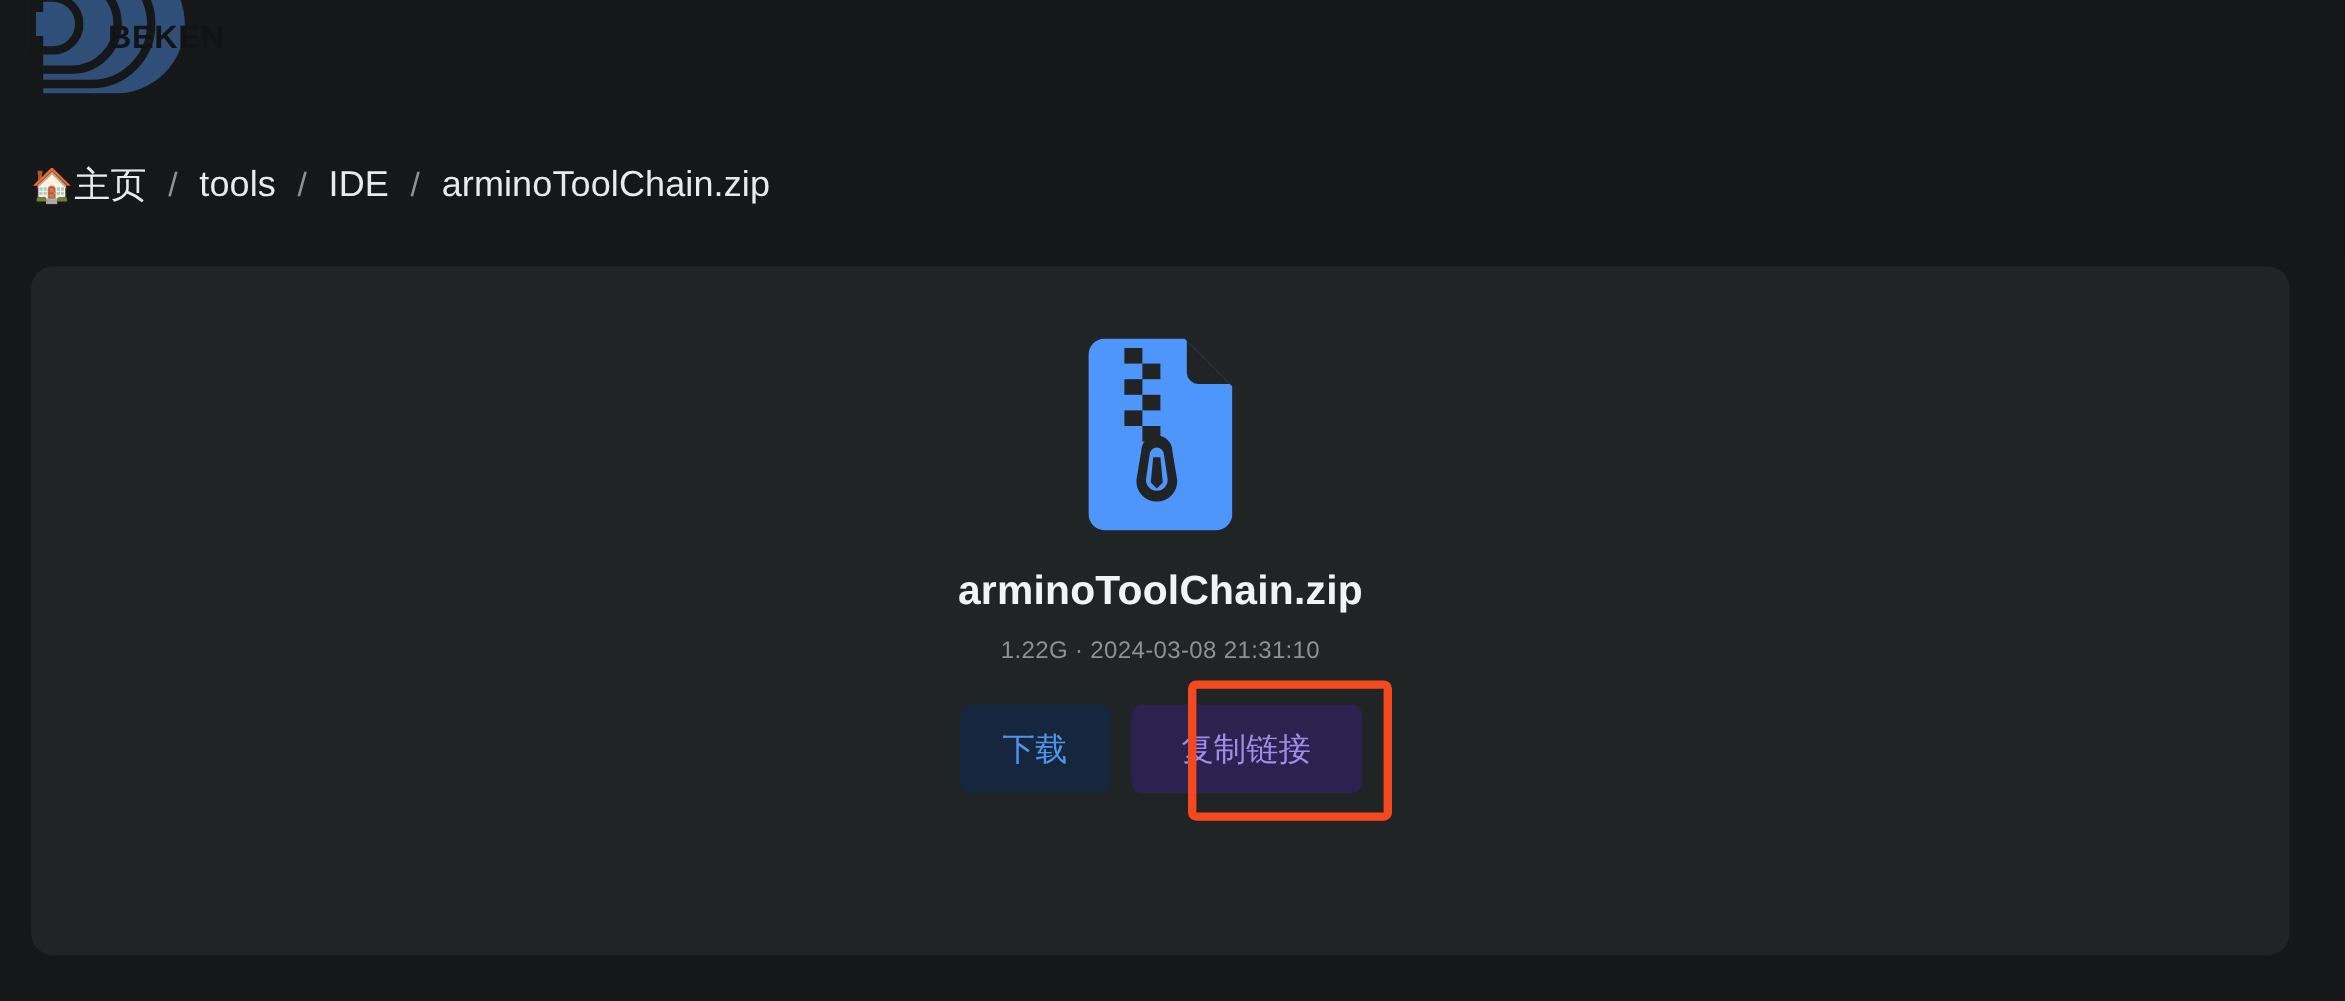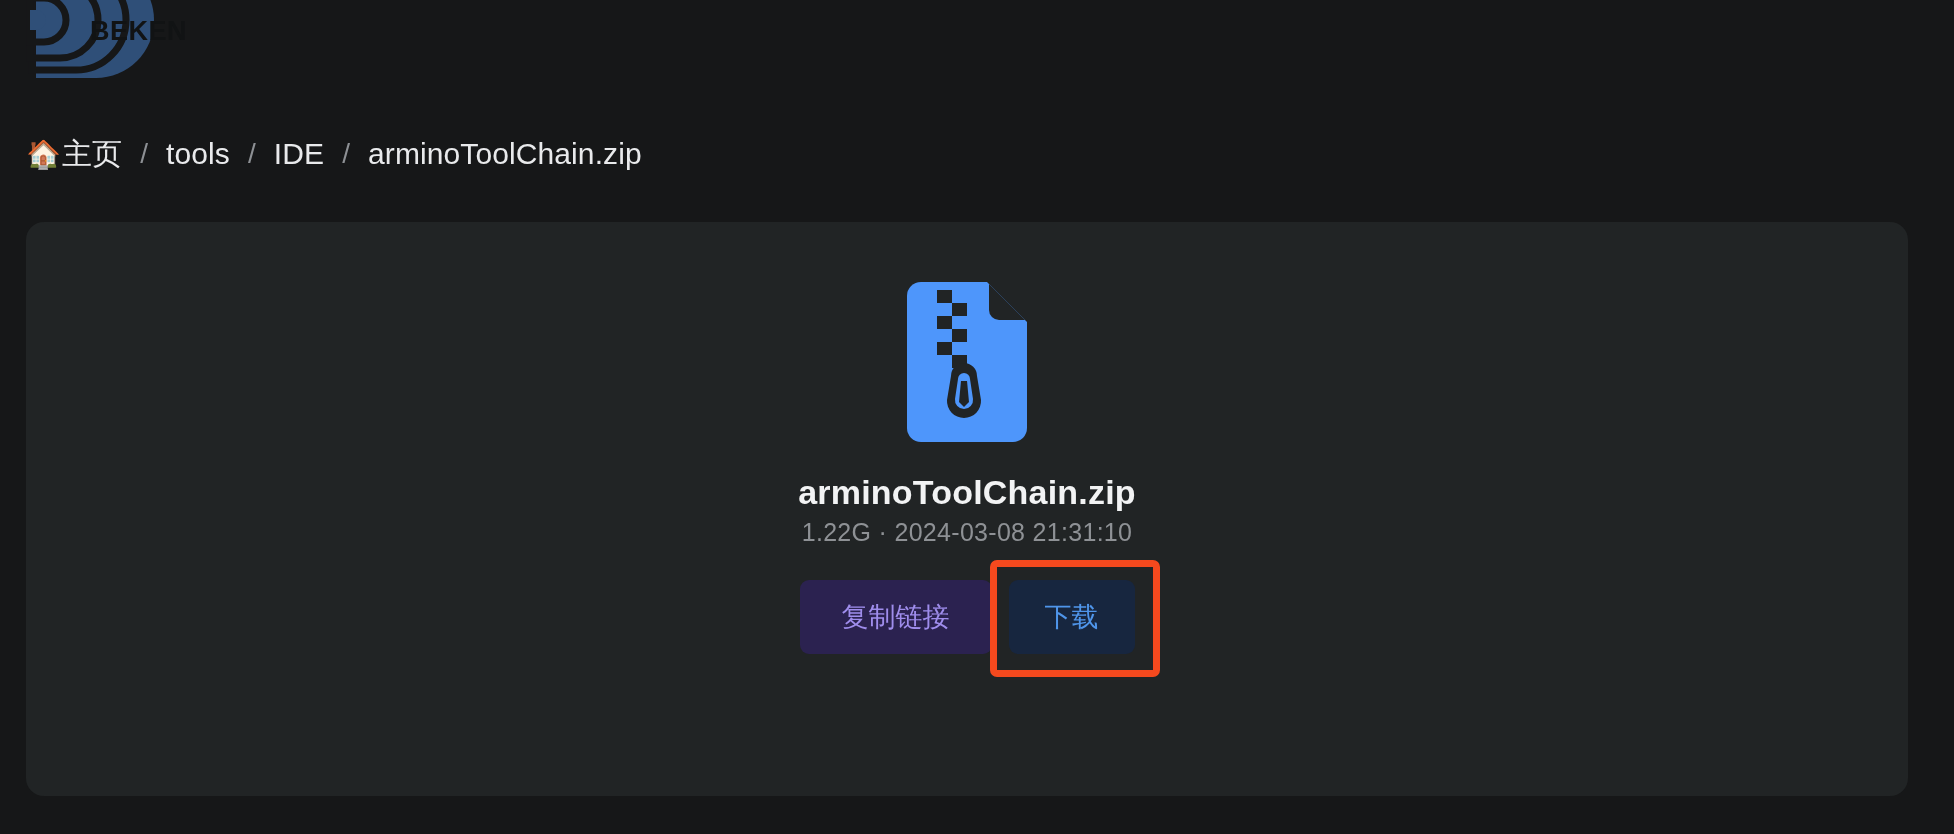--- a/index.html
+++ b/index.html
@@ -88,22 +88,22 @@
 
   .file-name {
     margin-top: 31px;
     font-size: 34px;
     font-weight: bold;
     color: #f2f3f4;
     letter-spacing: 0.2px;
   }
 
   .file-meta {
-    margin-top: 6px;
-    font-size: 25px;
+    margin-top: 19px;
+    font-size: 20px;
     color: #8e9195;
     letter-spacing: 0.3px;
   }
 
   .actions {
     margin-top: 33px;
     display: flex;
     align-items: center;
     gap: 17px;
     position: relative;
@@ -207,18 +207,18 @@
     <path d="M 51 97 A 6 6 0 0 1 63 97 L 66 117 A 9 9 0 0 1 57 127
              A 9 9 0 0 1 48 117 Z" fill="#4e96fb"></path>
     <path d="M 54 99 L 60 99 L 62 120 L 57 125 L 52 120 Z" fill="#212425"></path>
   </svg>
 
   <div class="file-name">arminoToolChain.zip</div>
 
   <div class="file-meta">1.22G · 2024-03-08 21:31:10</div>
 
   <div class="actions">
+    <button class="btn btn-download">下载</button>
     <button class="btn btn-copy">复制链接</button>
-    <button class="btn btn-download">下载</button>
     <div class="highlight-ring"></div>
   </div>
 
 </section>
 
 </body></html>

